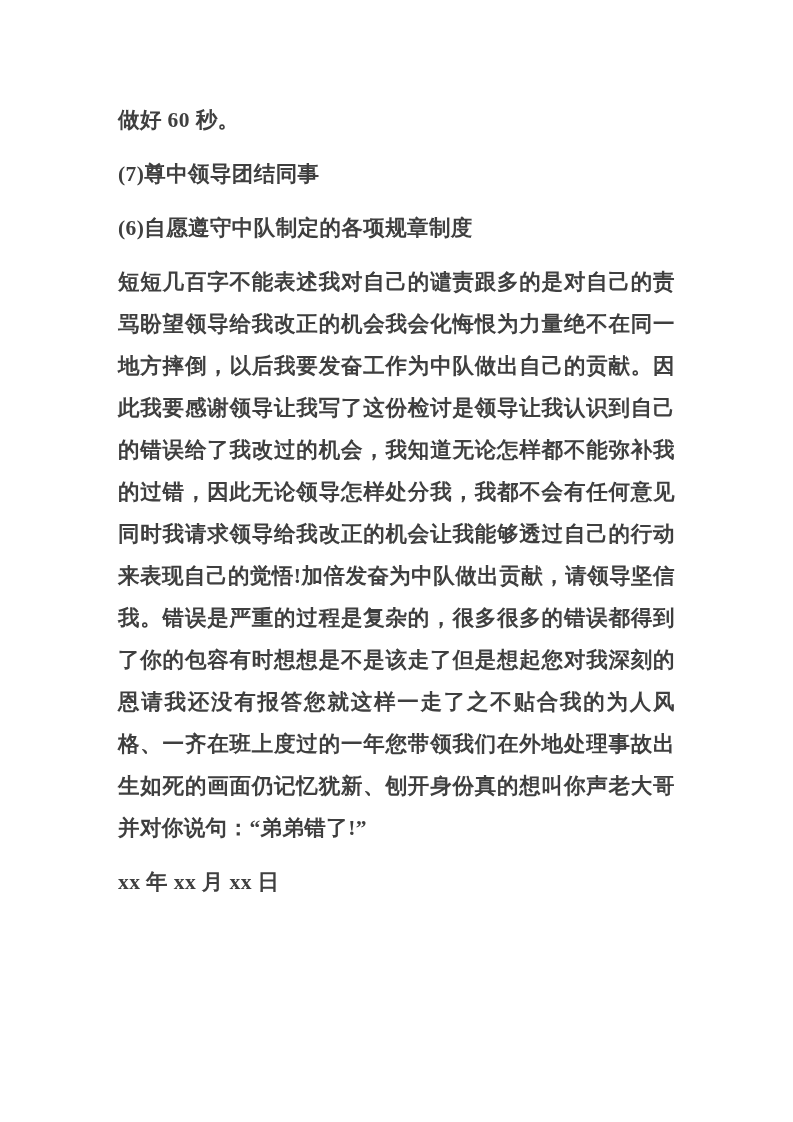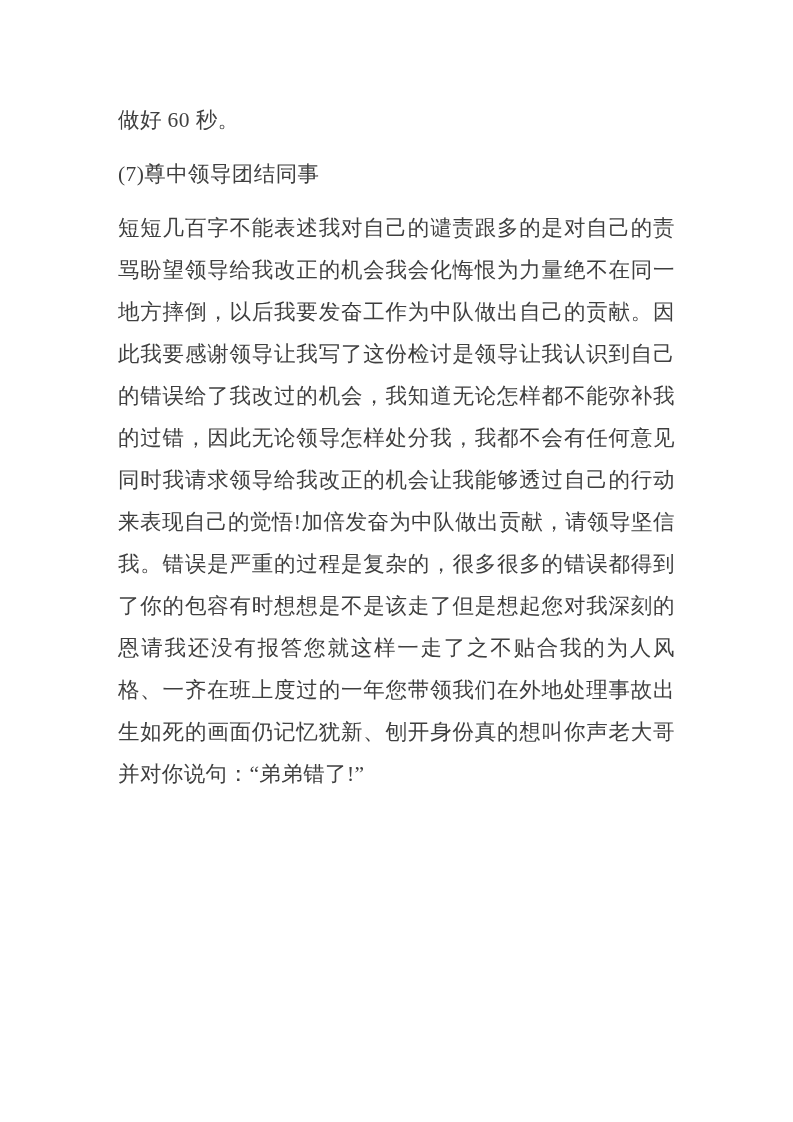--- a/index.html
+++ b/index.html
@@ -12,35 +12,38 @@
     width: 793px;
     height: 1122px;
     box-sizing: border-box;
     background: #ffffff;
     padding: 99px 118px 0 118px;
     overflow: hidden;
     font-family: "Liberation Serif", "DejaVu Serif", serif;
     font-size: 21.5px;
     line-height: 42px;
     color: #3f3f3f;
+    font-weight: bold;
   }
   .page p {
     margin: 0 0 12px 0;
     text-align: justify;
     text-justify: inter-character;
     letter-spacing: 0.4px;
     word-break: break-all;
   }
 </style>
 </head>
 <body>
 
 <div class="page">
   <p>做好 60 秒。</p>
 
   <p>(7)尊中领导团结同事</p>
 
+  <p>(6)自愿遵守中队制定的各项规章制度</p>
 
   <p>短短几百字不能表述我对自己的谴责跟多的是对自己的责骂盼望领导给我改正的机会我会化悔恨为力量绝不在同一地方摔倒，以后我要发奋工作为中队做出自己的贡献。因此我要感谢领导让我写了这份检讨是领导让我认识到自己的错误给了我改过的机会，我知道无论怎样都不能弥补我的过错，因此无论领导怎样处分我，我都不会有任何意见同时我请求领导给我改正的机会让我能够透过自己的行动来表现自己的觉悟!加倍发奋为中队做出贡献，请领导坚信我。错误是严重的过程是复杂的，很多很多的错误都得到了你的包容有时想想是不是该走了但是想起您对我深刻的恩请我还没有报答您就这样一走了之不贴合我的为人风格、一齐在班上度过的一年您带领我们在外地处理事故出生如死的画面仍记忆犹新、刨开身份真的想叫你声老大哥并对你说句：“弟弟错了!”</p>
 
 
 
+  <p>xx 年 xx 月 xx 日</p>
 </div>
 
 </body></html>

